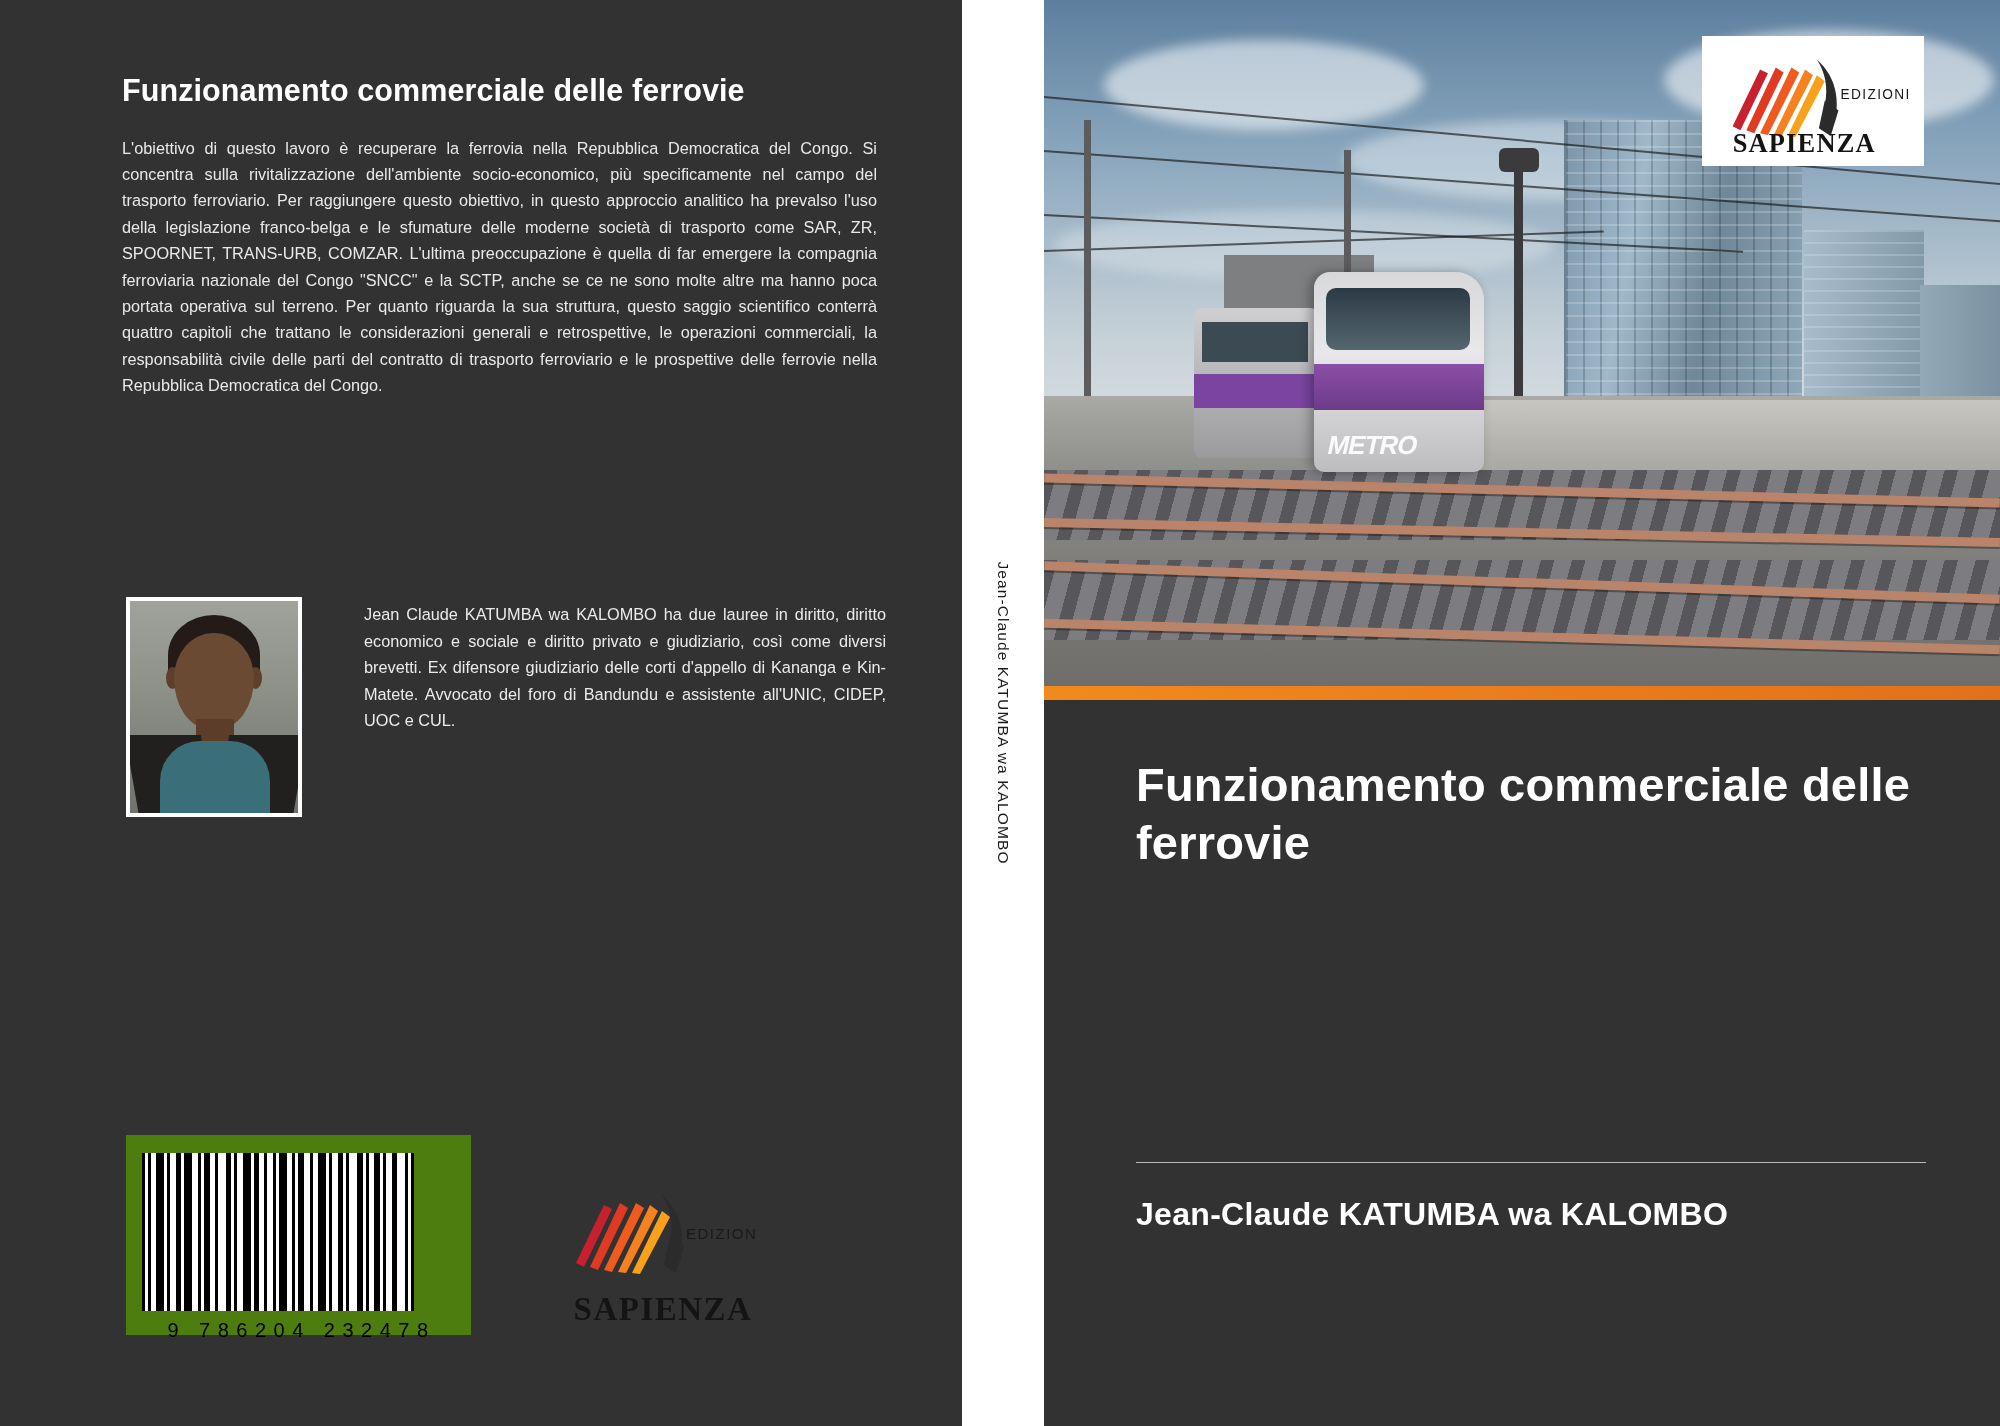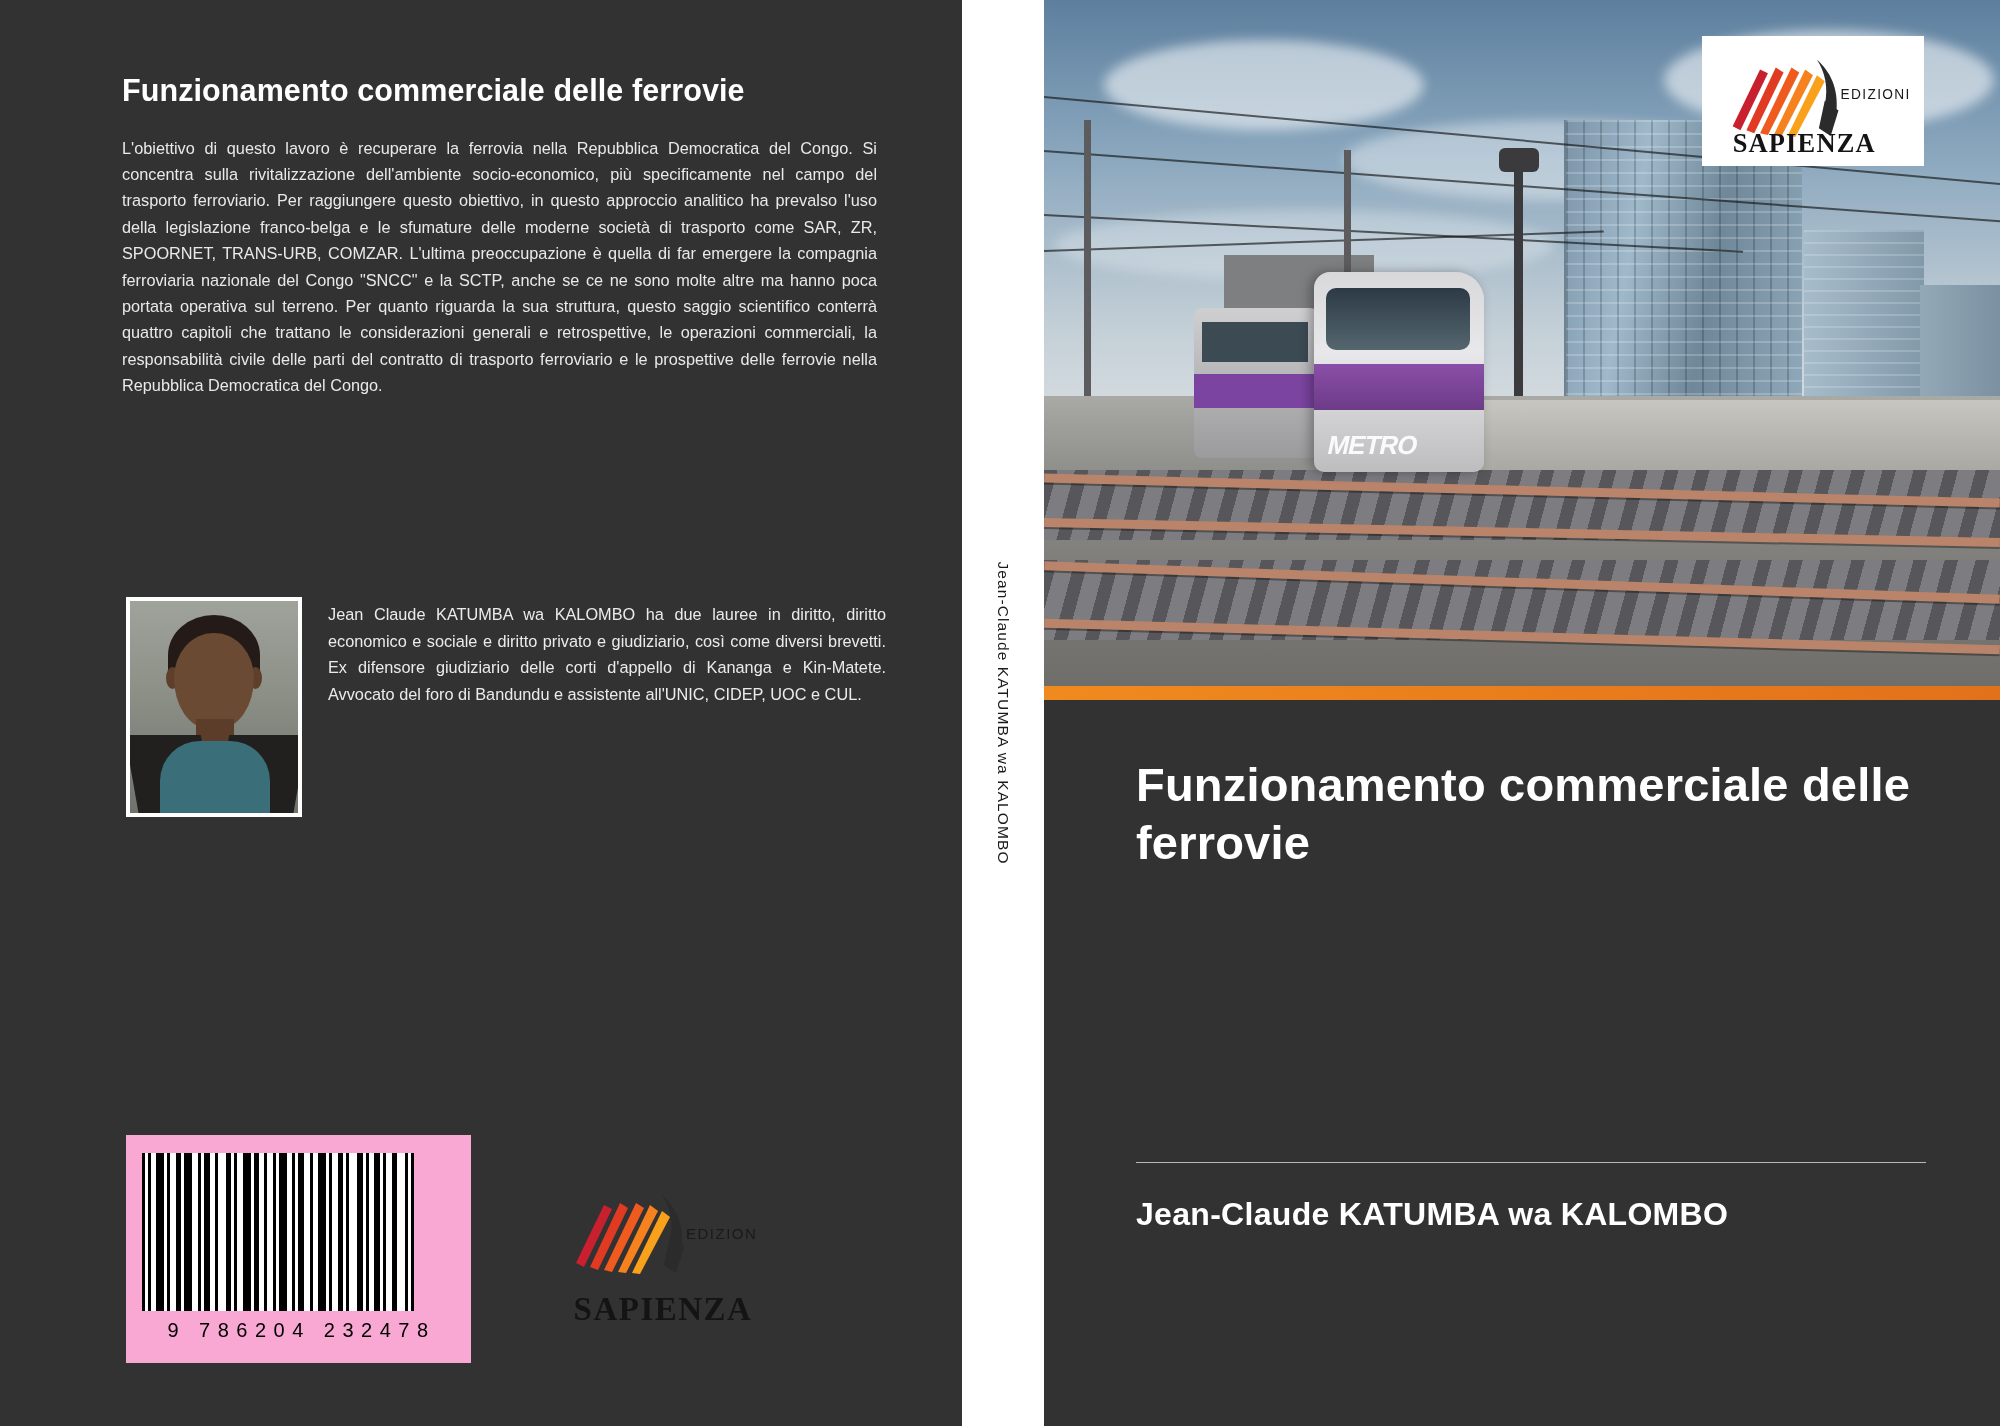--- a/index.html
+++ b/index.html
@@ -106,34 +106,35 @@
     position: absolute; left: 92px; top: 134px; width: 78px; height: 82px;
     background: #22201f;
     transform: skewX(-10deg);
   }
   .author-bio {
     color: #ebebeb;
     font-size: 16.3px;
     line-height: 1.63;
     text-align: justify;
     padding-top: 4px;
+    margin-left: 36px;
   }
 
   
   .back-bottom {
     position: absolute;
     left: 126px; bottom: 56px;
     width: 760px;
     height: 235px;
   }
   .barcode-box {
     position: absolute;
     left: 0; top: 0;
-    width: 345px; height: 228px;
-    background: #f9a8d4;
+    width: 345px; height: 200px;
+    background: #4d7c0f;
     padding: 18px 16px 10px 16px;
   }
   .barcode-bars {
     width: 100%; height: 158px;
     display: flex; align-items: stretch; gap: 0;
   }
   .barcode-bars i { display:block; background:#000; height:100%; }
   .barcode-digits {
     margin-top: 8px;
     text-align: center;

